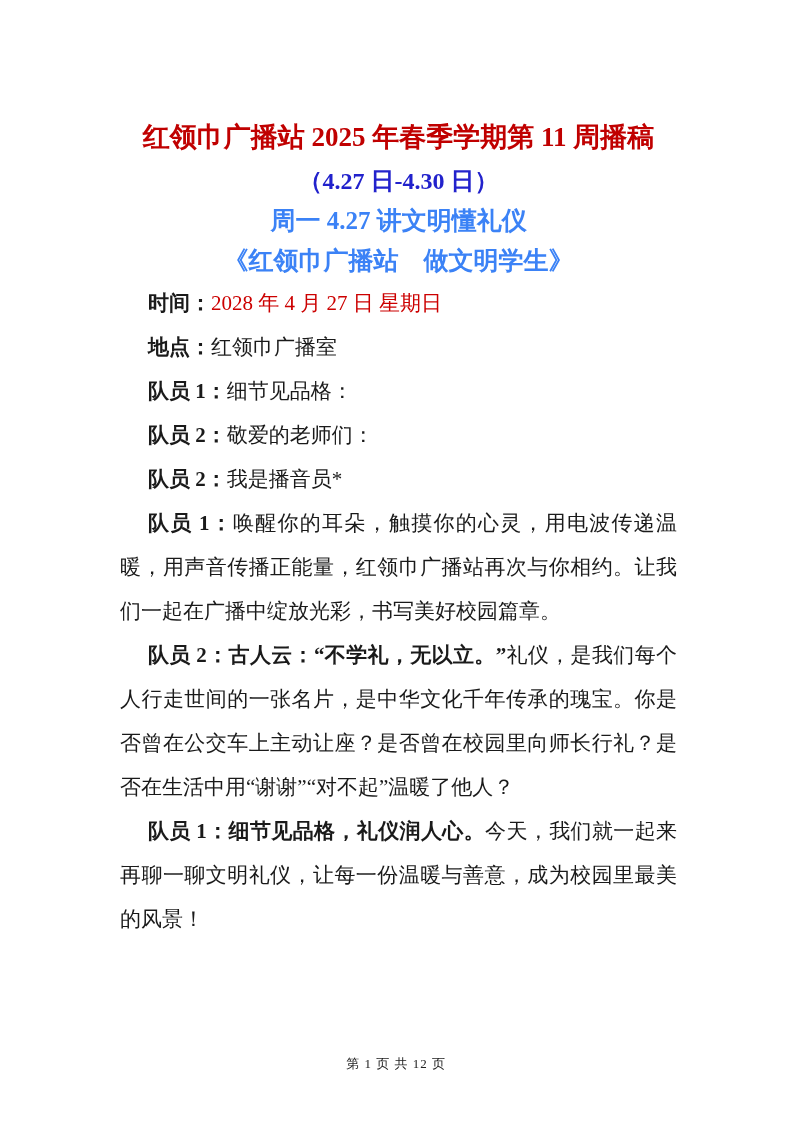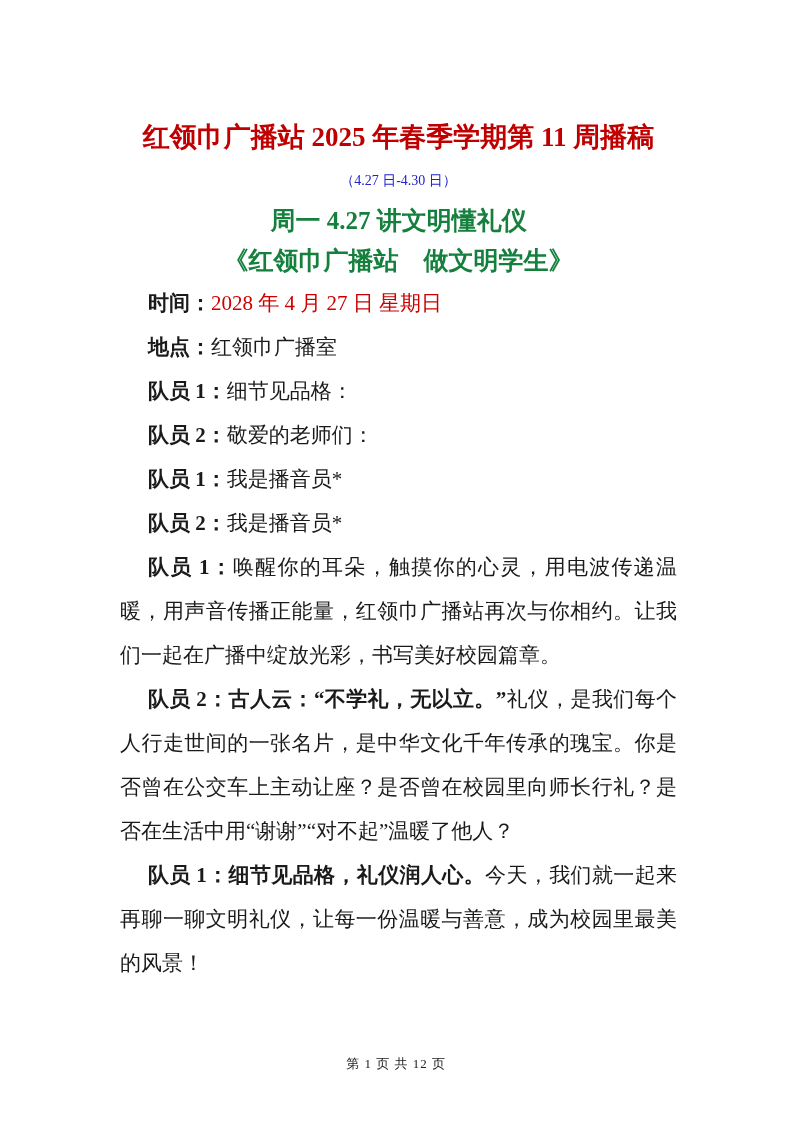--- a/index.html
+++ b/index.html
@@ -22,33 +22,33 @@
   .doc-title {
     margin: 0;
     font-size: 27px;
     line-height: 36px;
     font-weight: bold;
     text-align: center;
     color: #c00000;
   }
   .date-range {
     margin: 6px 0 0 0;
-    font-size: 14px;
+    font-size: 24px;
     line-height: 40px;
-    font-weight: normal;
+    font-weight: bold;
     text-align: center;
     color: #2222cc;
   }
   .heading {
     margin: 0;
     font-size: 25px;
     line-height: 40px;
     font-weight: bold;
     text-align: center;
-    color: #15803d;
+    color: #3b82f6;
   }
   .para {
     margin: 0;
     font-size: 21px;
     line-height: 44px;
     text-indent: 28px;
     text-align: justify;
   }
   .bold { font-weight: bold; }
   .red  { color: #cc0000; }
@@ -80,21 +80,20 @@
     <p class="para"><span class="bold">时间：</span><span class="red">2028 年 4 月 27 日 星期日</span></p>
 
     <p class="para"><span class="bold">地点：</span><span>红领巾广播室</span></p>
 
 
     <p class="para"><span class="bold">队员 1：</span><span>细节见品格：</span></p>
 
     <p class="para"><span class="bold">队员 2：</span><span>敬爱的老师们：</span></p>
 
 
-    <p class="para"><span class="bold">队员 1：</span><span>我是播音员*</span></p>
 
     <p class="para"><span class="bold">队员 2：</span><span>我是播音员*</span></p>
 
     <p class="para"><span class="bold">队员 1：</span><span>唤醒你的耳朵，触摸你的心灵，用电波传递温暖，用声音传播正能量，红领巾广播站再次与你相约。让我们一起在广播中绽放光彩，书写美好校园篇章。</span></p>
 
     <p class="para"><span class="bold">队员 2：</span><span class="bold">古人云：“不学礼，无以立。”</span><span>礼仪，是我们每个人行走世间的一张名片，是中华文化千年传承的瑰宝。你是否曾在公交车上主动让座？是否曾在校园里向师长行礼？是否在生活中用“谢谢”“对不起”温暖了他人？</span></p>
 
     <p class="para"><span class="bold">队员 1：</span><span class="bold">细节见品格，礼仪润人心。</span><span>今天，我们就一起来再聊一聊文明礼仪，让每一份温暖与善意，成为校园里最美的风景！</span></p>
 
   </div>

